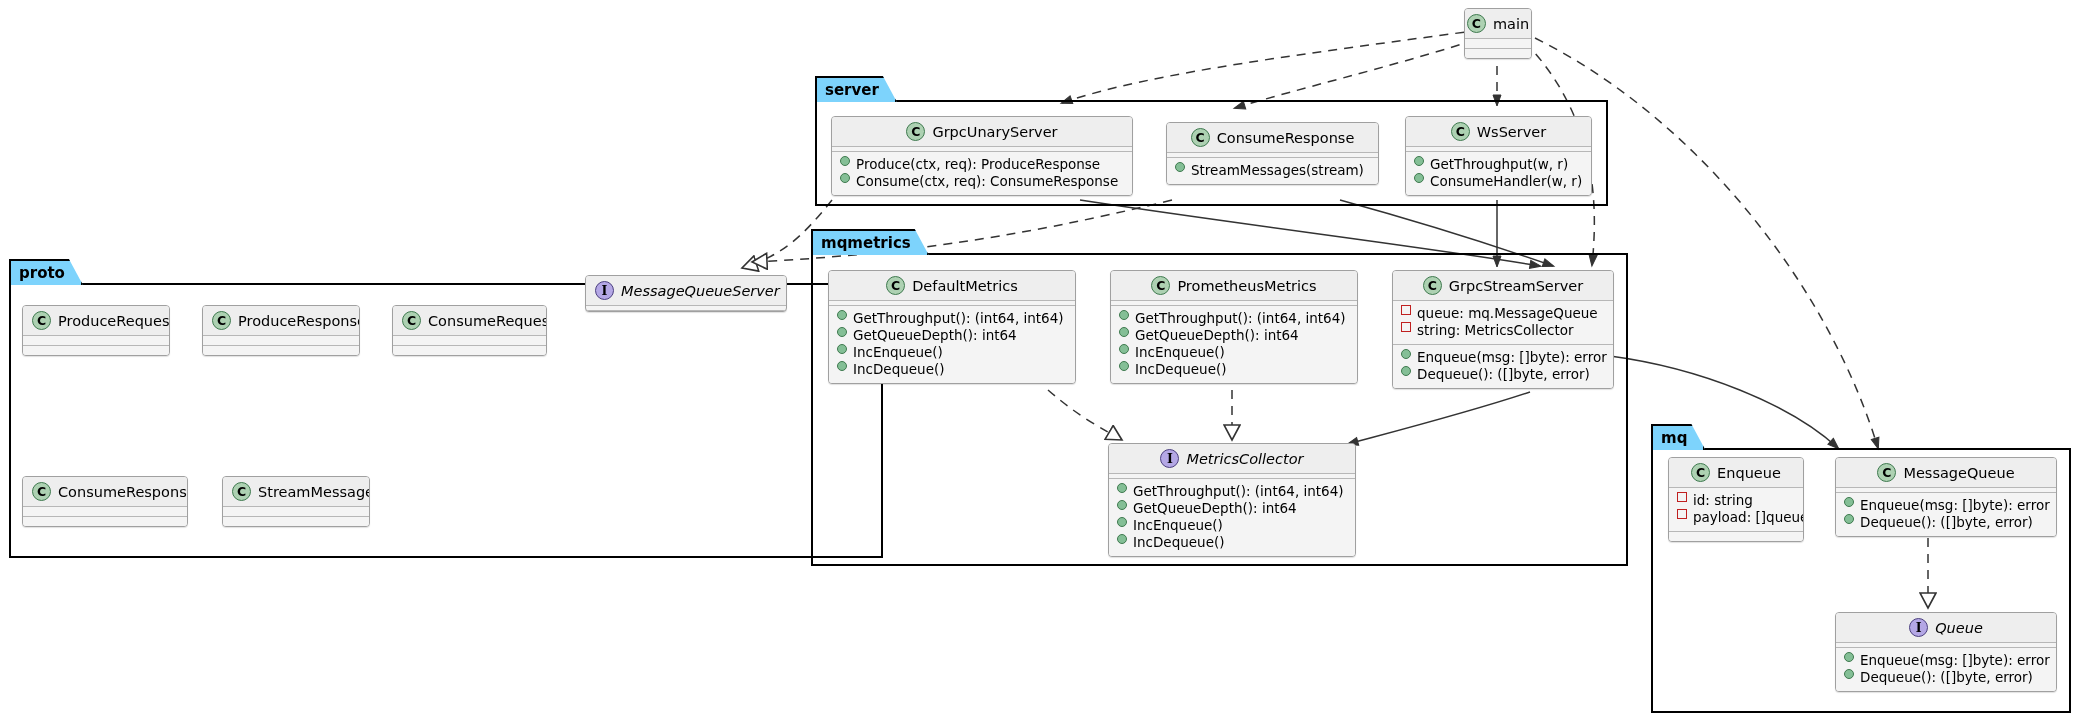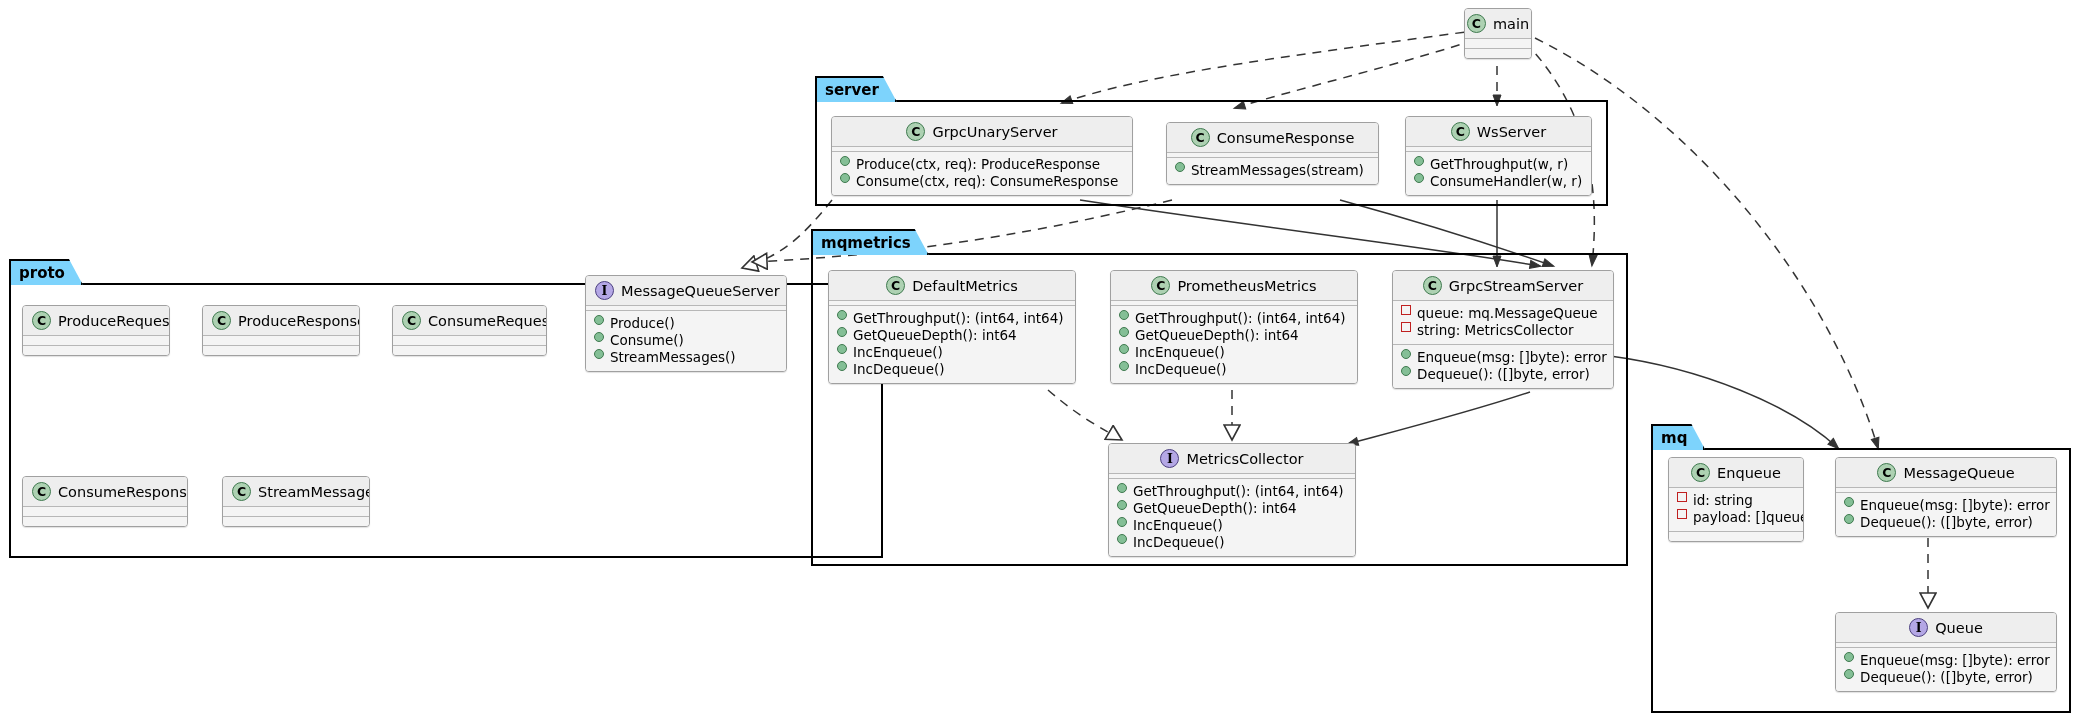--- a/index.html
+++ b/index.html
@@ -70,20 +70,21 @@
     padding: 5px 9px 5px 9px;
     background: #eeeeee;
     font-size: 14.5px;
     color: #000000;
     white-space: nowrap;
   }
   .cls-hdr.left {
     justify-content: flex-start;
   }
   .cls-name.iface {
+    font-style: italic;
   }
   .sep {
     height: 0;
     border-top: 1px solid #b7b7b7;
   }
   .sep.double {
     border-top: 1px solid #b7b7b7;
     border-bottom: 1px solid #b7b7b7;
     height: 4px;
     box-sizing: content-box;
@@ -311,34 +312,20 @@
     <div class="sep"></div>
     <div class="cls-sect empty"></div>
   </div>
 
   <div class="cls" style="left:585px; top:275px; width:202px;">
     <div class="cls-hdr left">
       <span class="badge i">I</span>
       <span class="cls-name iface">MessageQueueServer</span>
     </div>
     <div class="sep double"></div>
-    <div class="cls-sect">
-      <div class="member">
-        <span class="vis pub-method"></span>
-        <span>Produce()</span>
-      </div>
-      <div class="member">
-        <span class="vis pub-method"></span>
-        <span>Consume()</span>
-      </div>
-      <div class="member">
-        <span class="vis pub-method"></span>
-        <span>StreamMessages()</span>
-      </div>
-    </div>
   </div>
 
   <div class="cls" style="left:22px; top:476px; width:166px;">
     <div class="cls-hdr left">
       <span class="badge c">C</span>
       <span class="cls-name">ConsumeResponse</span>
     </div>
     <div class="sep"></div>
     <div class="cls-sect empty"></div>
     <div class="sep"></div>

